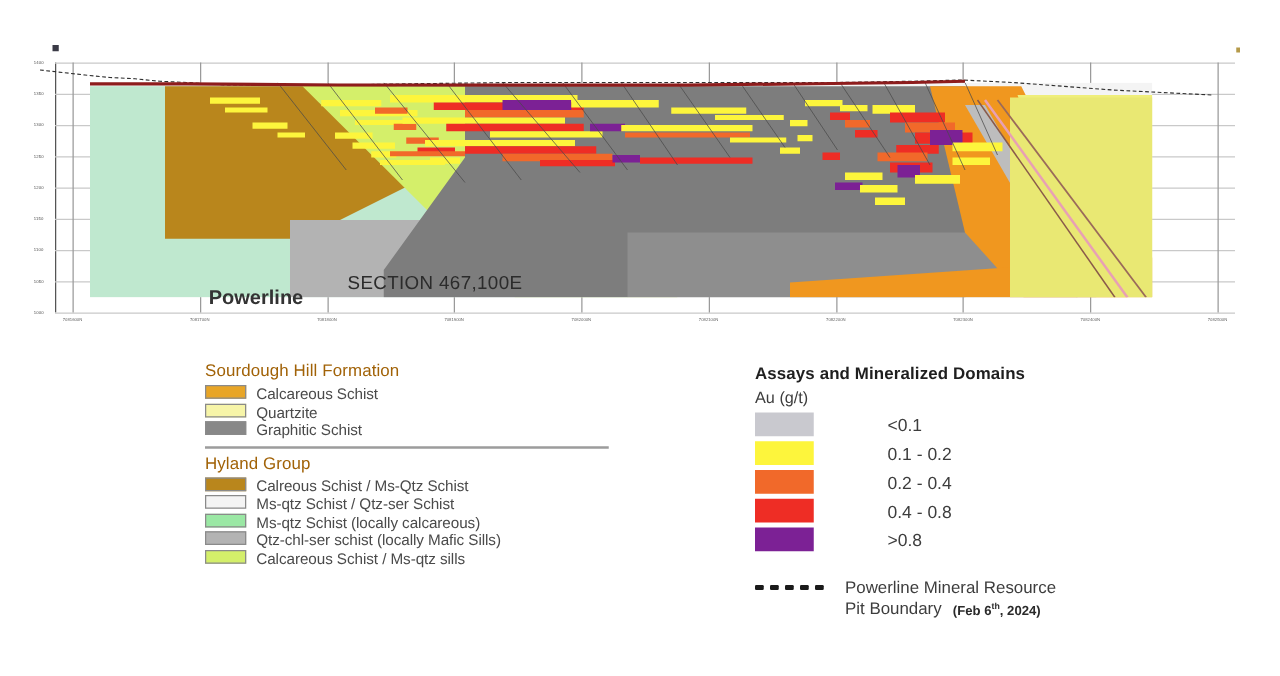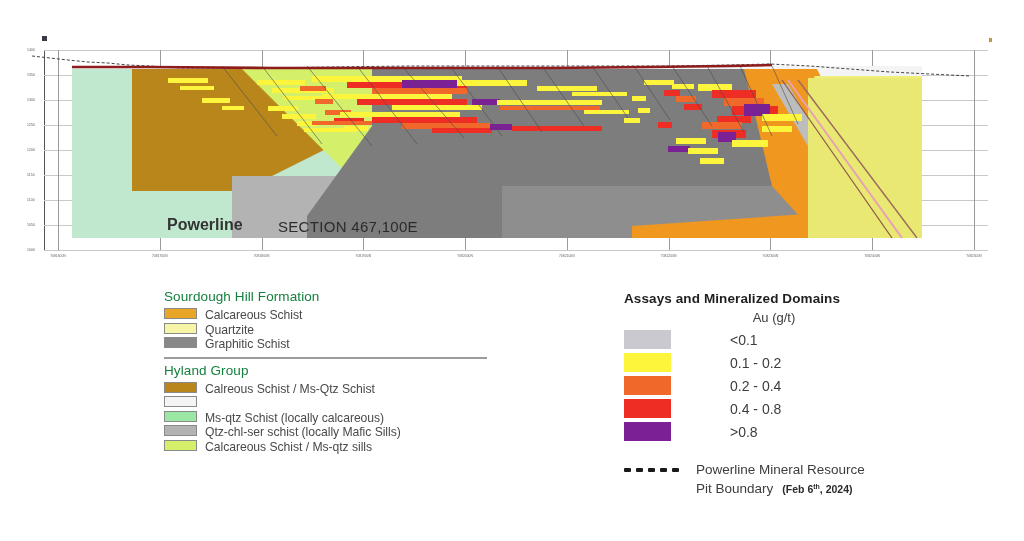--- a/index.html
+++ b/index.html
@@ -32,33 +32,33 @@
   #geology svg{display:block;}
 
   .topo-line{position:absolute;left:0;top:0;width:944px;height:200px;pointer-events:none;}
 
   .section-title{
     position:absolute;left:248px;top:180px;
     font-size:15px;color:#2b2b2b;letter-spacing:.3px;
     font-family:"Liberation Sans", sans-serif;
   }
   .powerline-label{
-    position:absolute;left:167px;top:216px;
+    position:absolute;left:167px;top:230px;
     font-size:16px;font-weight:bold;color:#333;
   }
 
   
   #legend-geology{position:absolute;left:164px;top:289px;width:330px;}
-  #legend-assays{position:absolute;left:624px;top:291px;width:300px;}
+  #legend-assays{position:absolute;left:604px;top:291px;width:300px;}
 
   .legend-heading{
-    font-size:13.5px;color:#15803d;margin:0 0 4px 0;letter-spacing:.1px;
+    font-size:13.5px;color:#a16207;margin:0 0 4px 0;letter-spacing:.1px;
   }
   .legend-heading.bold{font-weight:bold;color:#1f1f1f;}
-  .legend-sub{font-size:13px;color:#3d3d3d;margin:1px 0 3px 0;text-align:center;}
+  .legend-sub{font-size:13px;color:#3d3d3d;margin:1px 0 3px 0;}
 
   .legend-row{display:flex;height:14.5px;}
   .swatch{
     width:33px;height:11px;flex:none;margin-right:8px;
     border:1px solid #8a8a8a;box-sizing:border-box;
   }
   .legend-text{font-size:12.2px;color:#4a4a4a;white-space:nowrap;letter-spacing:-.05px;}
 
   .legend-divider{height:2px;background:#9c9c9c;margin:5px 0 4px 0;width:323px;}
 
@@ -284,20 +284,21 @@
       </div>
     <div class="legend-divider"></div>
     <div class="legend-heading">Hyland Group</div>
     <div id="group2-rows">
         <div class="legend-row">
           <span class="swatch" style="background: rgb(185, 134, 28);"></span>
           <span class="legend-text">Calreous Schist / Ms-Qtz Schist</span>
         </div>
         <div class="legend-row">
           <span class="swatch" style="background: rgb(244, 244, 244);"></span>
+          <span class="legend-text">Ms-qtz Schist / Qtz-ser Schist</span>
         </div>
         <div class="legend-row">
           <span class="swatch" style="background: rgb(154, 232, 164);"></span>
           <span class="legend-text">Ms-qtz Schist (locally calcareous)</span>
         </div>
         <div class="legend-row">
           <span class="swatch" style="background: rgb(179, 179, 179);"></span>
           <span class="legend-text">Qtz-chl-ser schist (locally Mafic Sills)</span>
         </div>
         <div class="legend-row">

